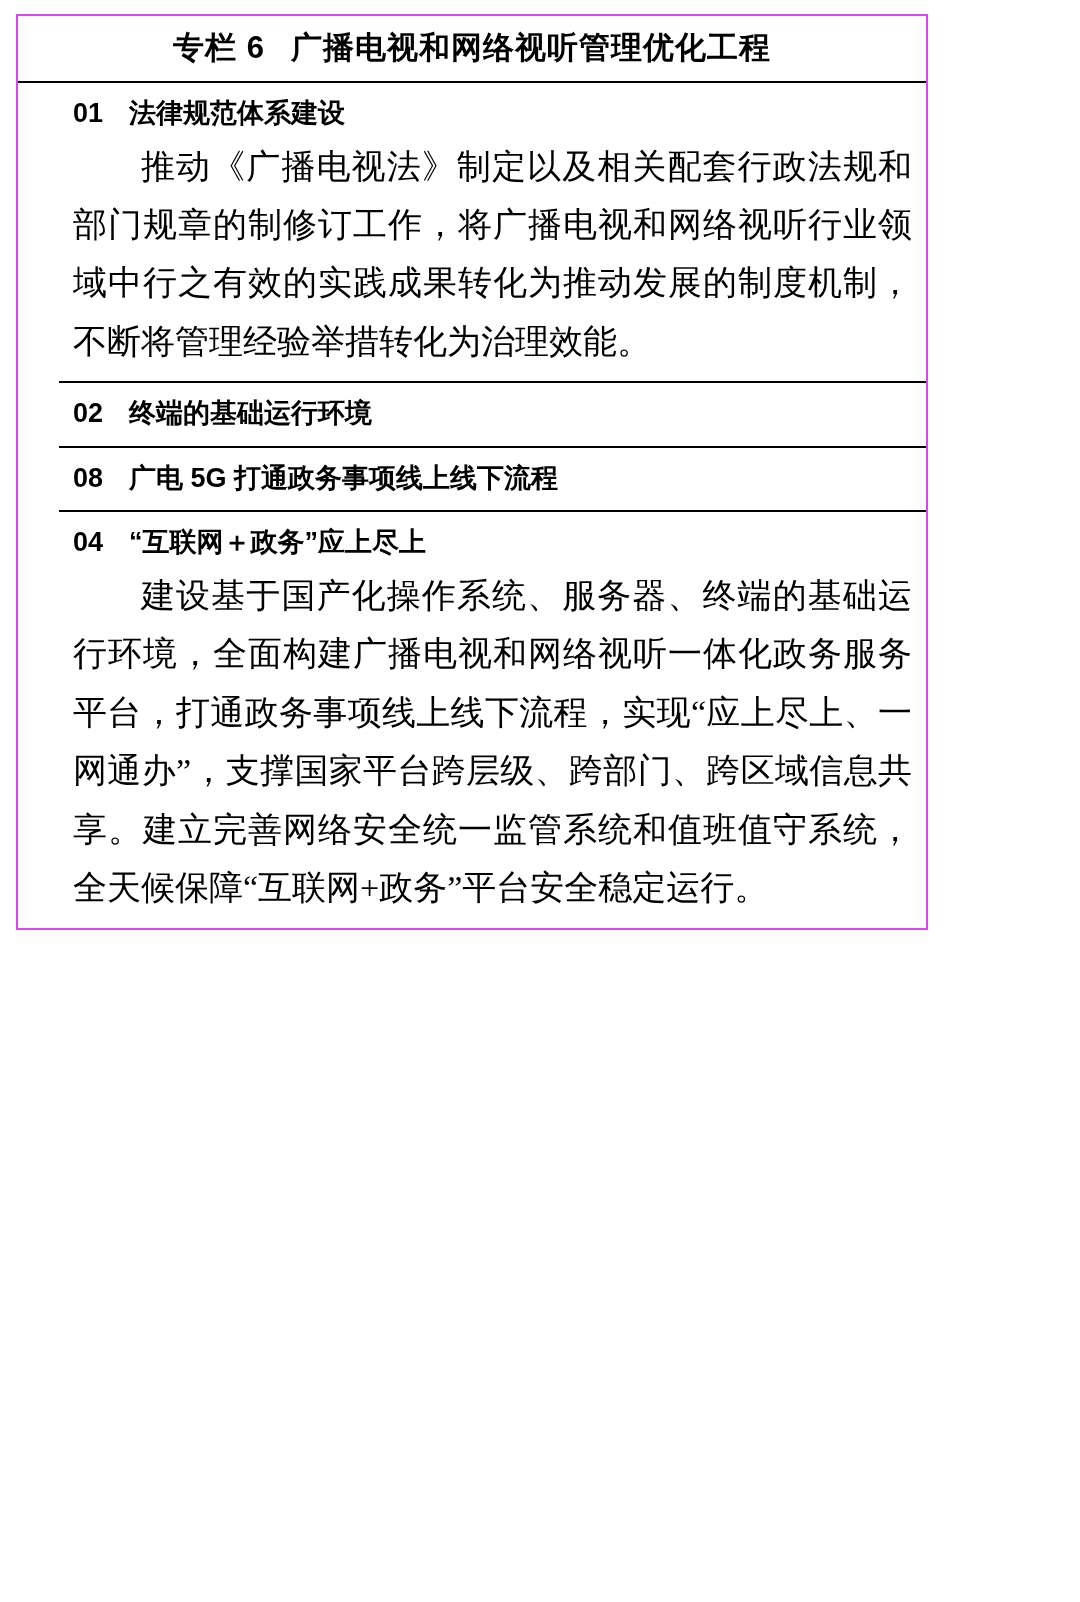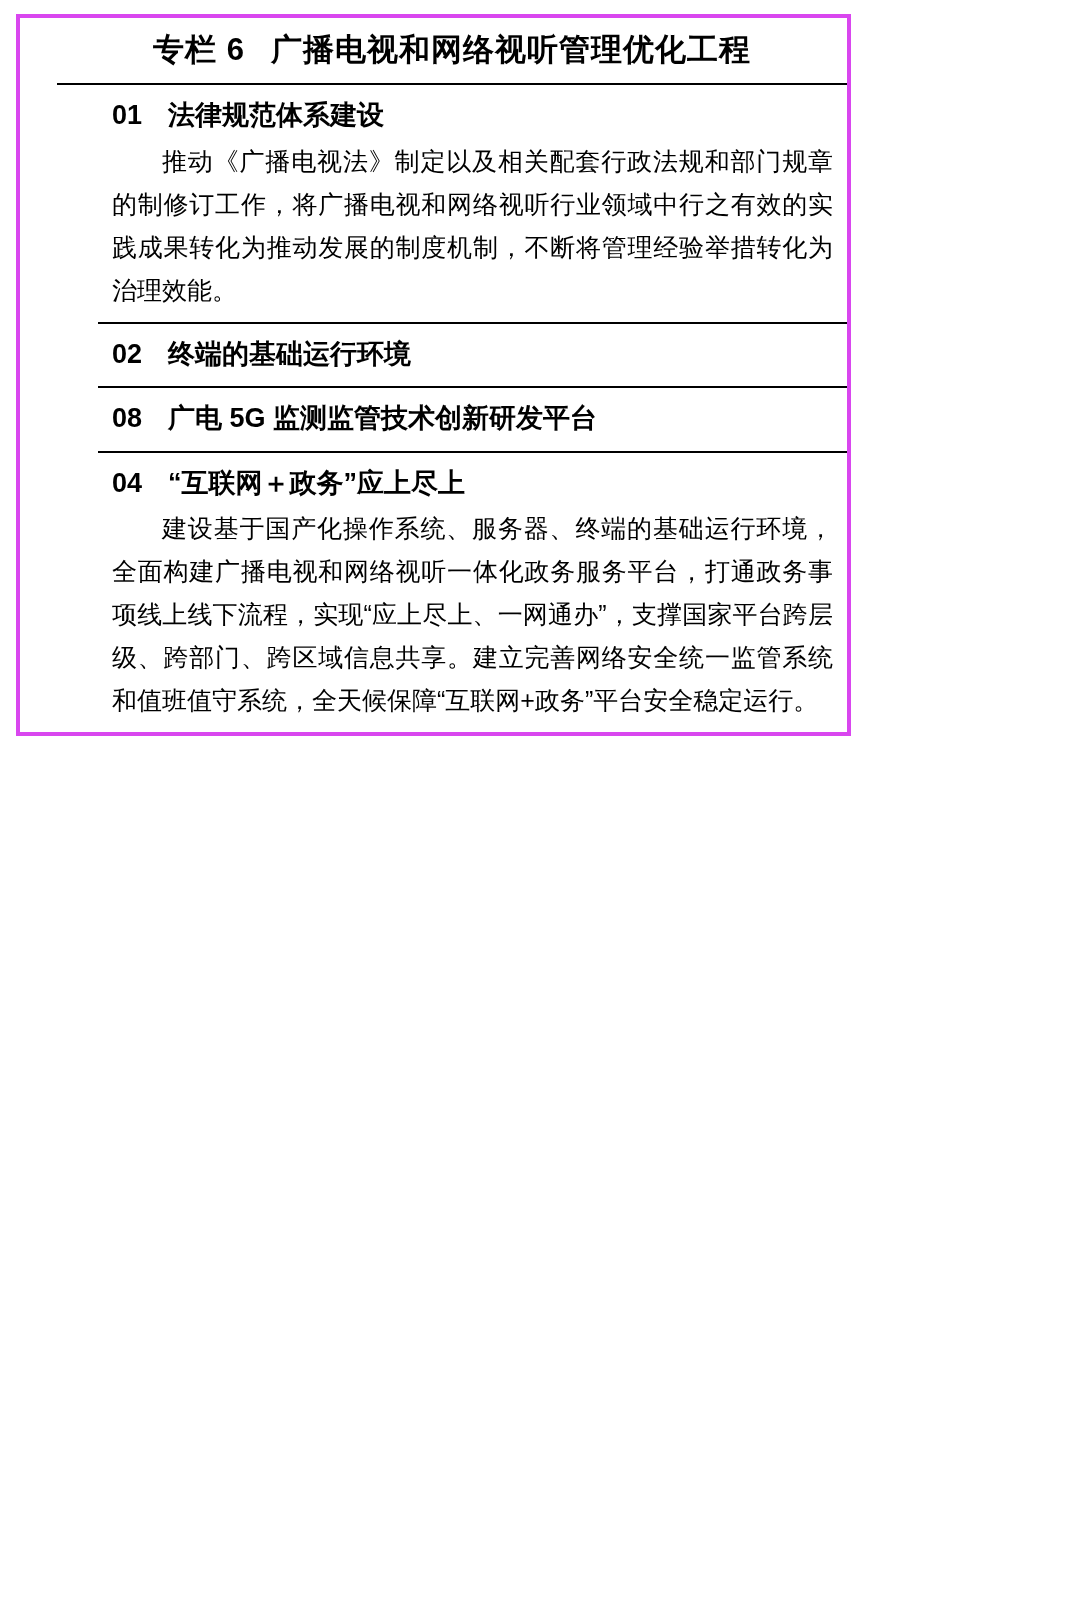--- a/index.html
+++ b/index.html
@@ -14,24 +14,23 @@
     color: #000000;
   }
   .page {
     width: 1080px;
     height: 1602px;
     box-sizing: border-box;
     padding: 14px 16px 0 16px;
     position: relative;
   }
   .box {
-    border: 4px solid #d946ef;
+    border: 2px solid #d946ef;
     box-sizing: border-box;
-    width: 835px;
-    padding-left: 37px;
+    width: 912px;
   }
   .title-row {
     border-bottom: 2px solid #000;
     text-align: center;
     font-weight: bold;
     font-size: 31px;
     letter-spacing: 1px;
     padding: 11px 0 12px 0;
     font-family: "Liberation Sans", "DejaVu Sans", sans-serif;
   }
@@ -53,26 +52,26 @@
     font-family: "Liberation Sans", "DejaVu Sans", sans-serif;
     line-height: 1.5;
     padding: 4px 0 2px 0;
     white-space: nowrap;
   }
   .item-head .num {
     display: inline-block;
     min-width: 56px;
   }
   .item-body {
-    font-size: 25px;
+    font-size: 34px;
     line-height: 1.72;
     text-align: justify;
     text-justify: inter-ideograph;
     text-indent: 2em;
-    font-family: Liberation Sans, sans-serif;
+    font-family: Liberation Serif, serif;
     padding-top: 2px;
   }
 </style>
 </head>
 <body>
 
 <div class="page">
   <div class="box">
 
     <div class="title-row">
@@ -87,21 +86,21 @@
     </div>
 
     <div class="item">
       <div class="item-head">
         <span class="num">02</span><span>终端的基础运行环境</span>
       </div>
     </div>
 
     <div class="item">
       <div class="item-head">
-        <span class="num">08</span><span>广电 5G 监测监管技术创新研发平台</span>
+        <span class="num">08</span><span>广电 5G 打通政务事项线上线下流程</span>
       </div>
     </div>
 
     <div class="item">
       <div class="item-head">
         <span class="num">04</span><span>“互联网＋政务”应上尽上</span>
       </div>
       <div class="item-body">建设基于国产化操作系统、服务器、终端的基础运行环境，全面构建广播电视和网络视听一体化政务服务平台，打通政务事项线上线下流程，实现“应上尽上、一网通办”，支撑国家平台跨层级、跨部门、跨区域信息共享。建立完善网络安全统一监管系统和值班值守系统，全天候保障“互联网+政务”平台安全稳定运行。</div>
     </div>
 

